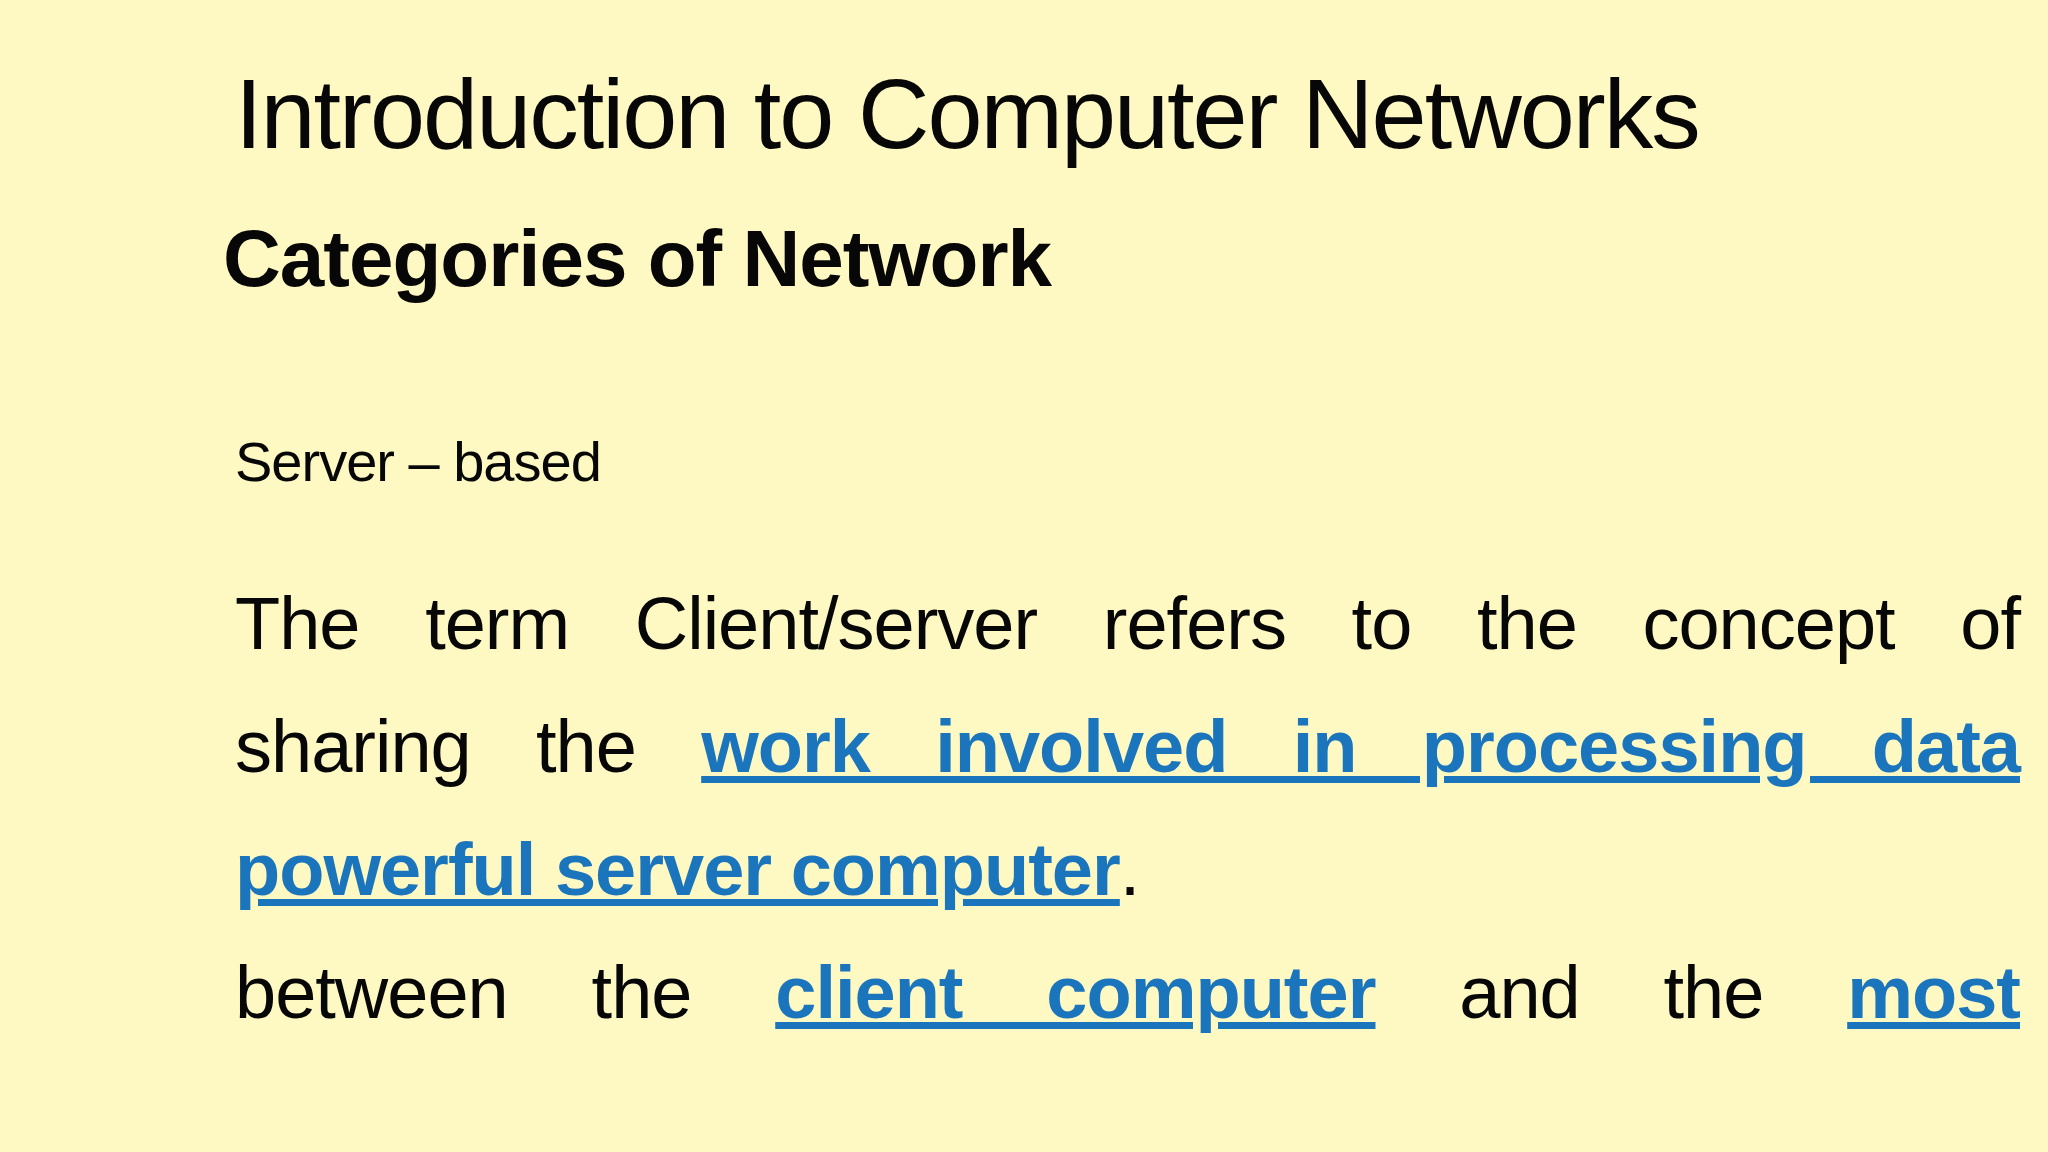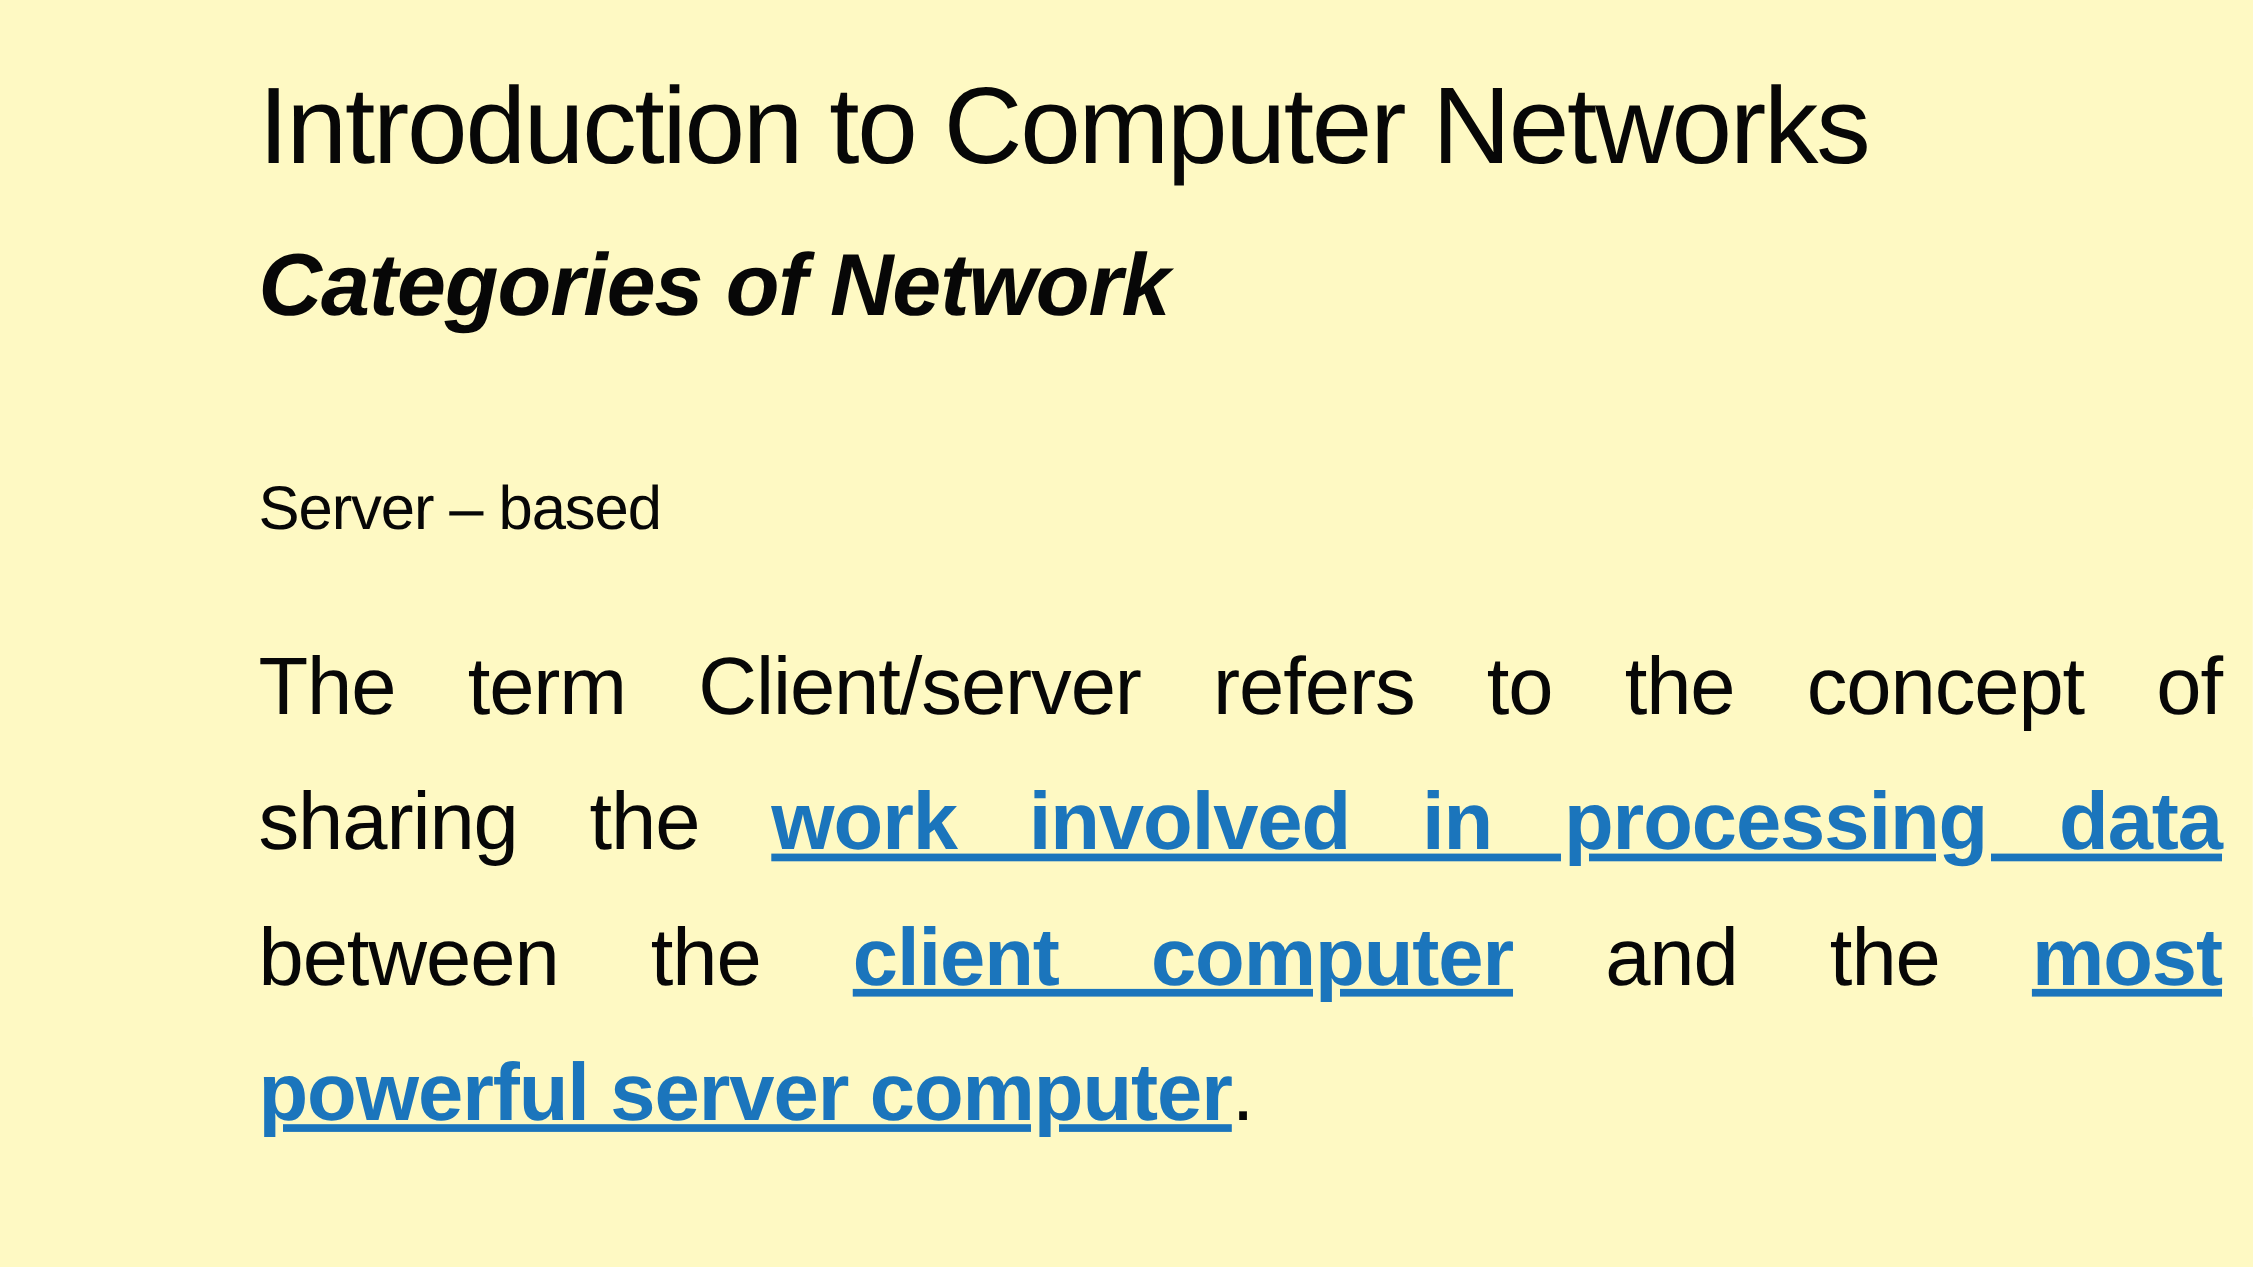--- a/index.html
+++ b/index.html
@@ -26,30 +26,29 @@
     width: 1700px;
     font-size: 99px;
     font-weight: 400;
     letter-spacing: -2px;
     line-height: 1.3;
     white-space: nowrap;
     color: #070707;
   }
   .section-heading {
     position: absolute;
-    left: 235px;
+    left: 223px;
     top: 209px;
     width: 1700px;
     font-size: 80px;
     font-weight: 700;
     letter-spacing: -1px;
     line-height: 1.25;
     white-space: nowrap;
     color: #070707;
-    font-style: italic;
   }
   .topic-heading {
     position: absolute;
     left: 235px;
     top: 427px;
     width: 1700px;
     font-size: 56px;
     font-weight: 400;
     letter-spacing: -1px;
     line-height: 1.25;
@@ -90,19 +89,19 @@
   <div class="section-heading">Categories of Network</div>
 
   <div class="topic-heading">Server – based</div>
 
   <div class="body-paragraph">
 
     <div class="pline"><span>The term Client/server refers to the concept of</span></div>
 
     <div class="pline"><span>sharing the </span><span class="hl">work involved in processing data</span></div>
 
+    <div class="pline last"><span class="hl">powerful server computer</span><span>.</span></div>
+
     <div class="pline"><span>between the </span><span class="hl">client computer</span><span> and the </span><span class="hl">most</span></div>
-
-    <div class="pline last"><span class="hl">powerful server computer</span><span>.</span></div>
 
   </div>
 
 </div>
 
 </body></html>

